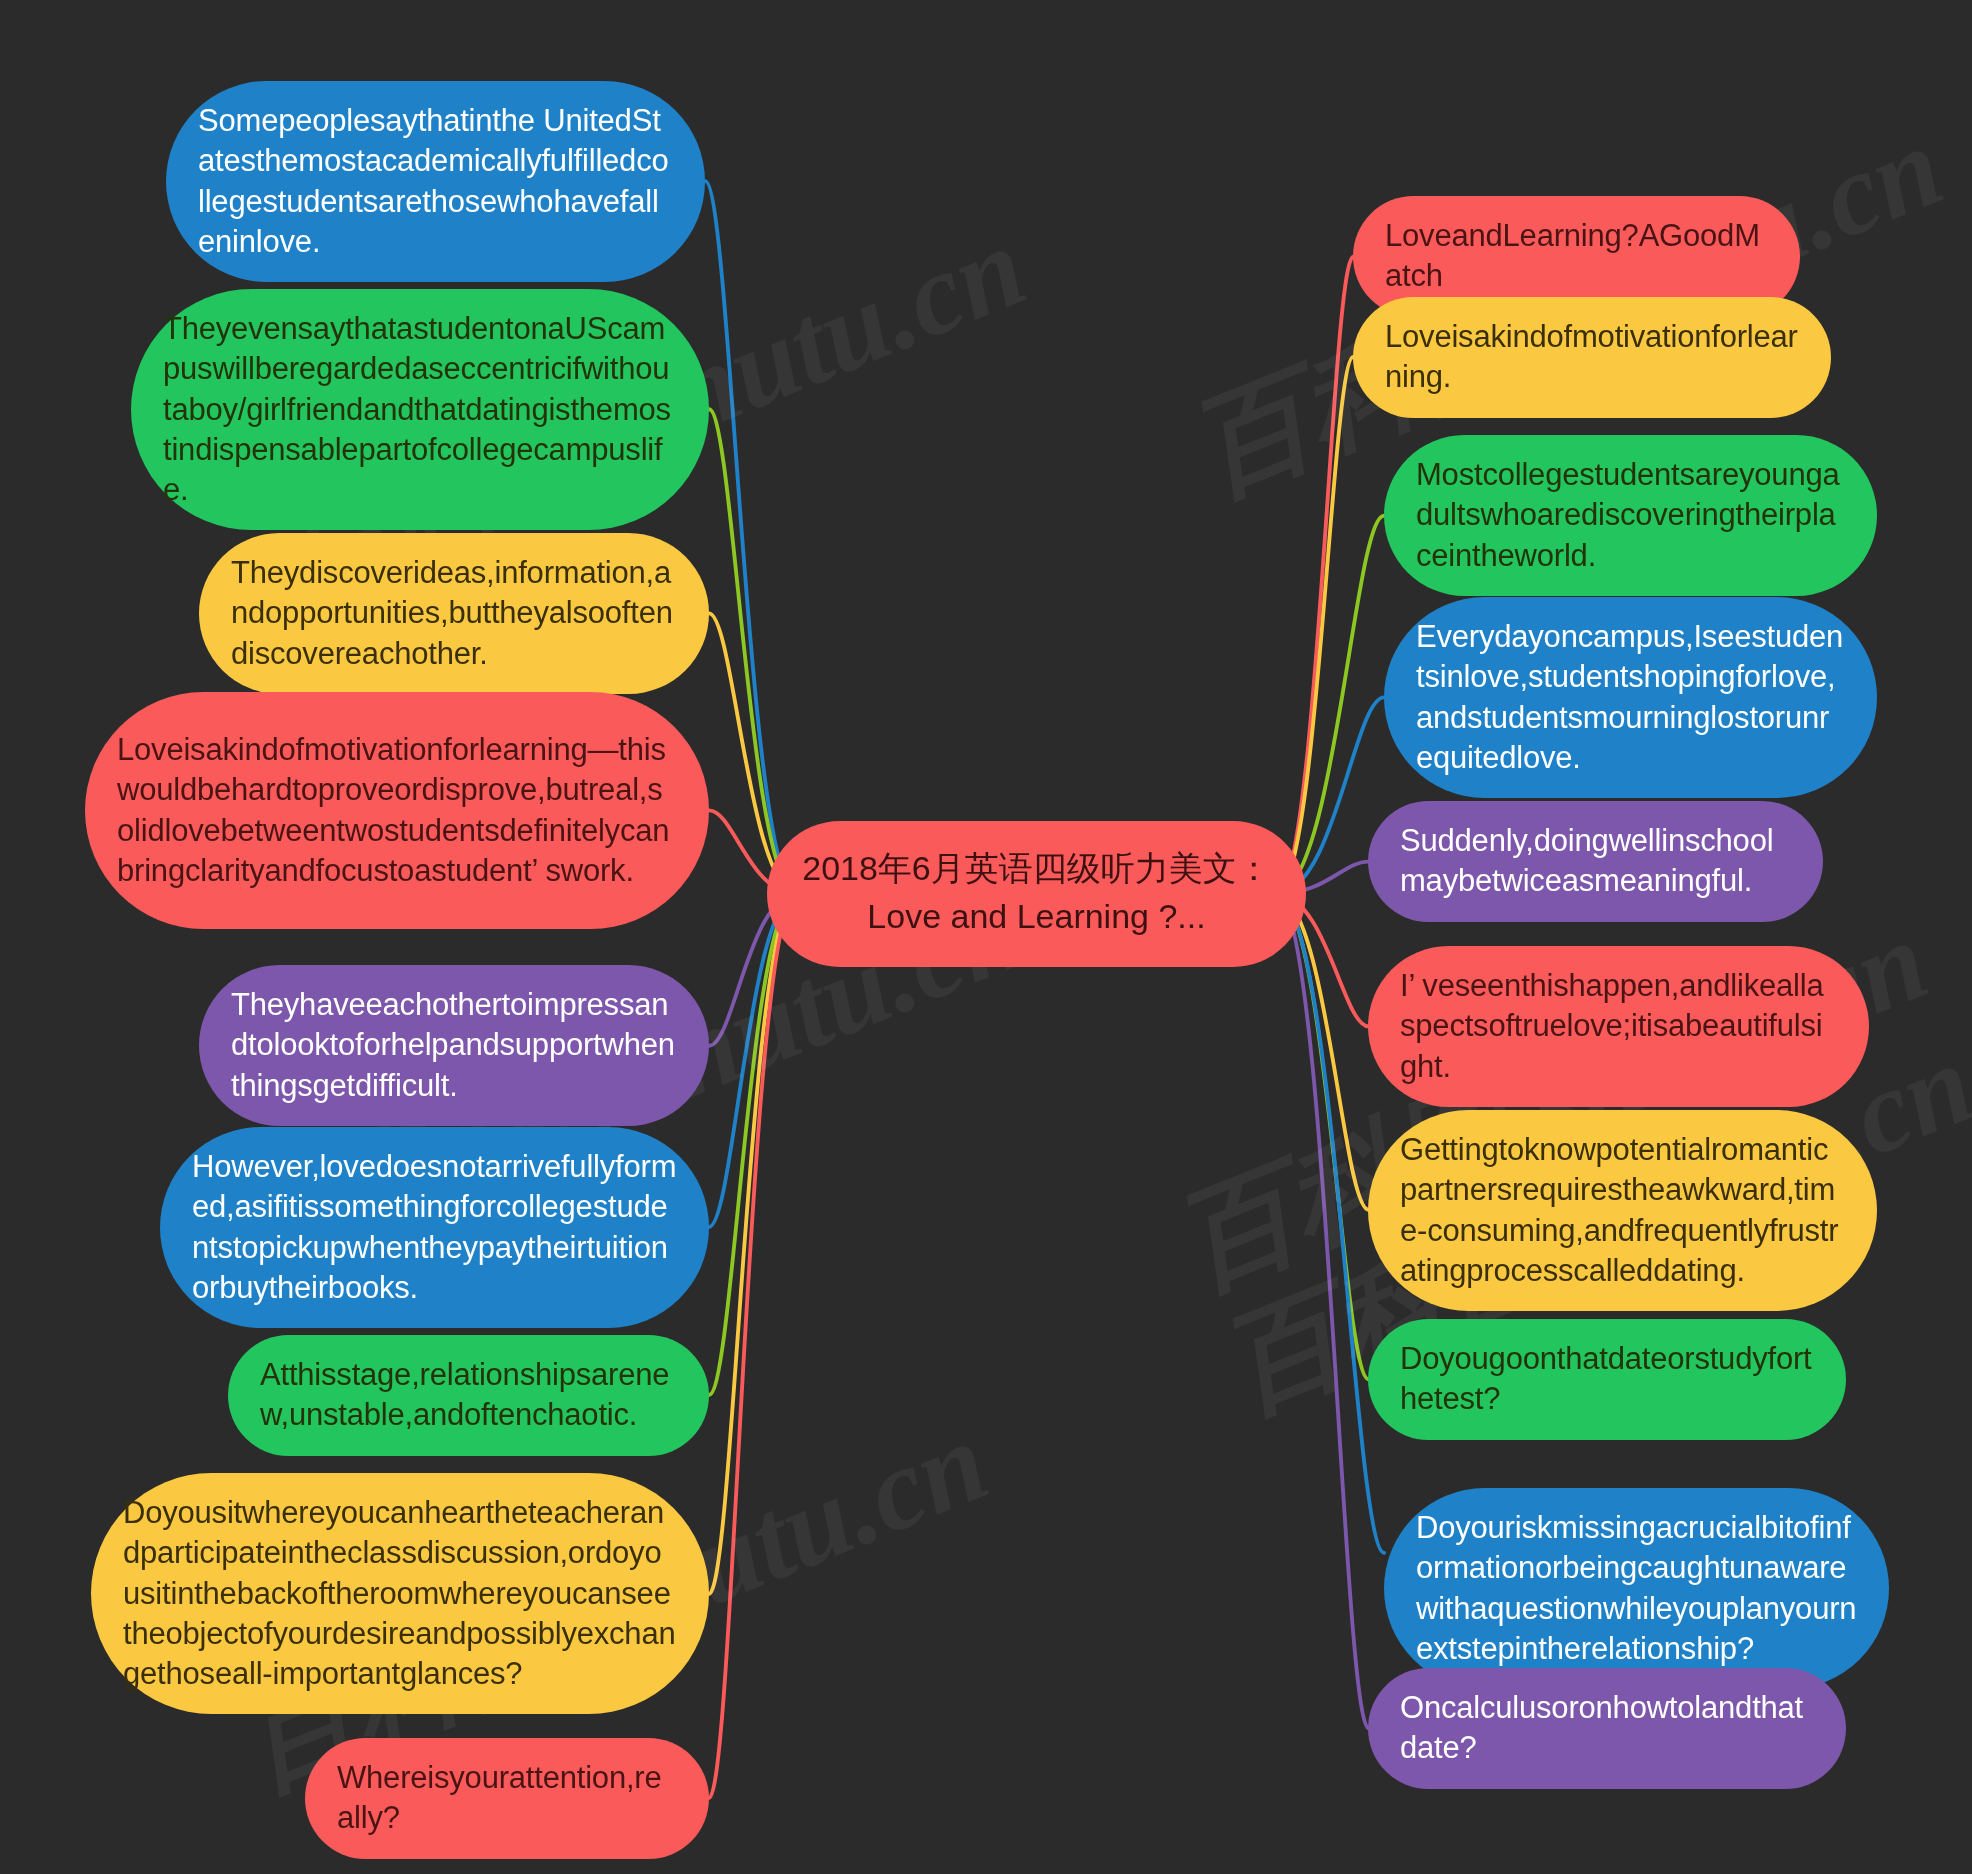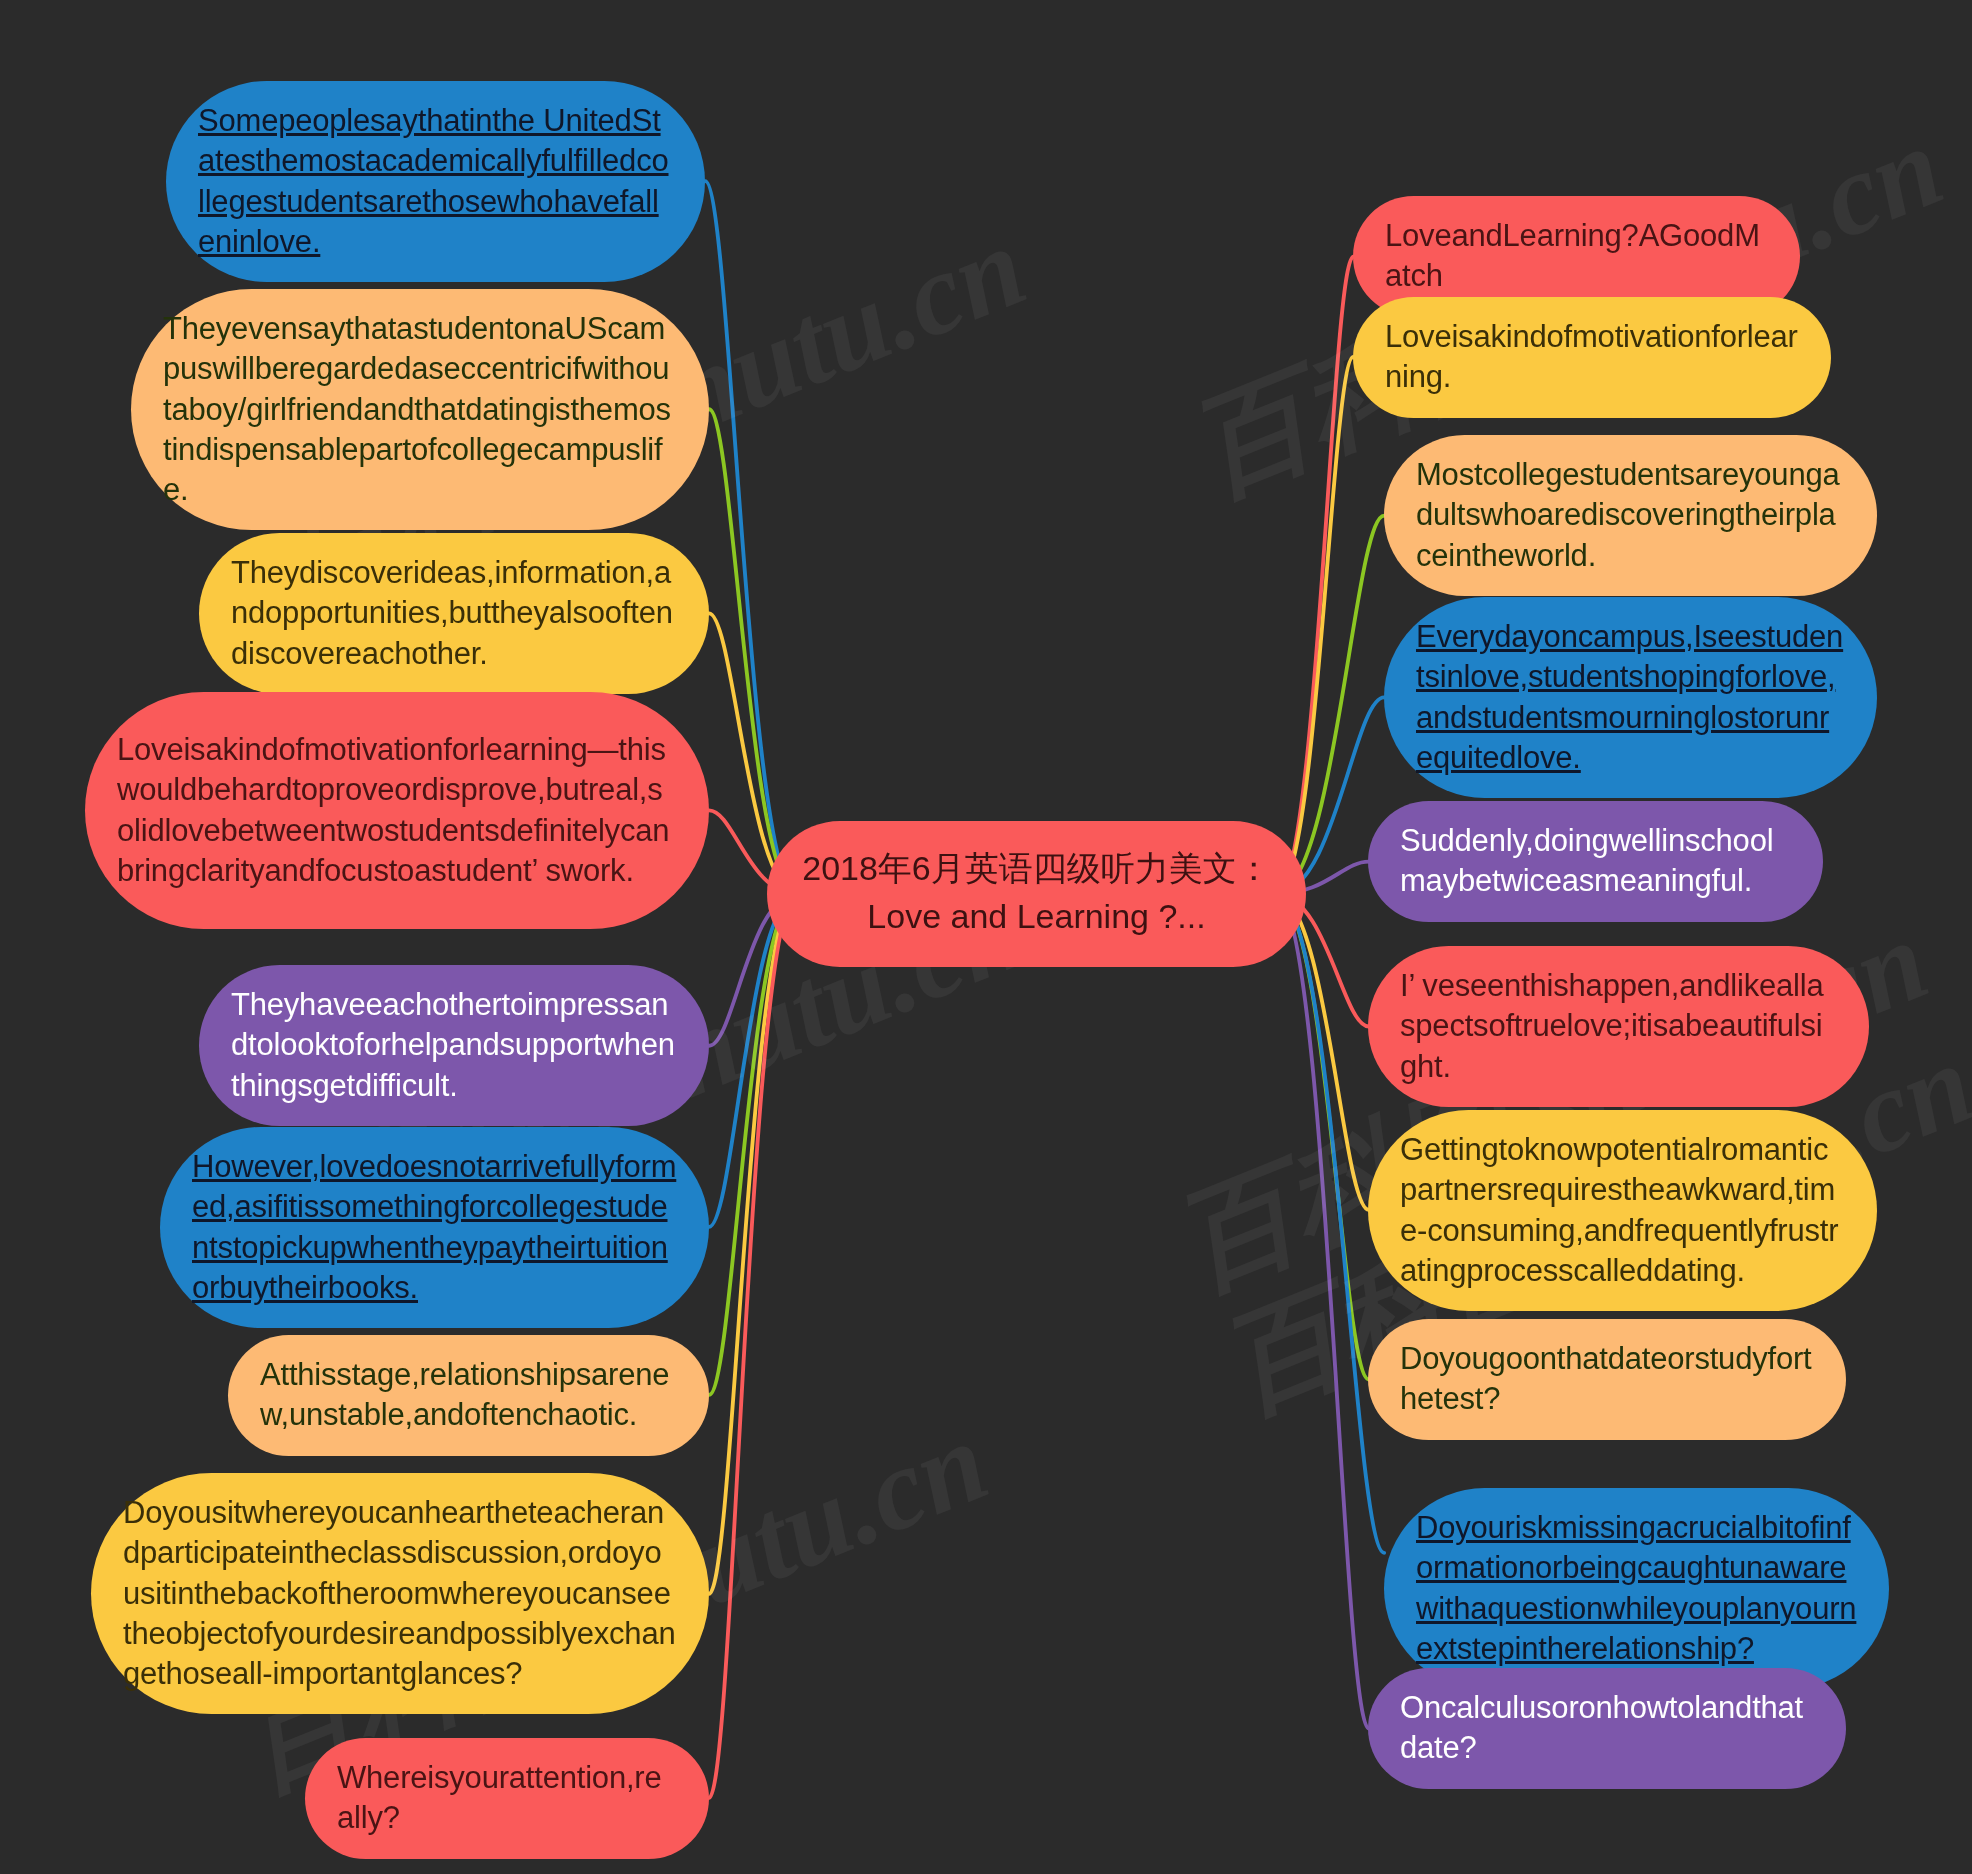--- a/index.html
+++ b/index.html
@@ -30,22 +30,22 @@
     border-radius: 770px;
     padding: 20px 32px;
     font-size: 31px;
     line-height: 1.30;
     letter-spacing: -0.2px;
     word-break: break-all;
     overflow-wrap: anywhere;
     z-index: 5;
   }
   .node .txt { display: block; width: 100%; }
-  .c-blue   { background: #1f82c8; color: #0f172a; text-decoration: underline; }
-  .c-green  { background: #fdba74; color: #24330a; }
+  .c-blue   { background: #1f82c8; color: #ffffff; }
+  .c-green  { background: #22c55e; color: #24330a; }
   .c-yellow { background: #fbc941; color: #3a2f08; }
   .c-red    { background: #fa5a5a; color: #4a1414; }
   .c-purple { background: #7d57ab; color: #ffffff; justify-content: flex-end; }
   #center-node {
     position: absolute;
     box-sizing: border-box;
     background: #fa5a5a;
     color: #3d1111;
     border-radius: 770px;
     display: flex;

